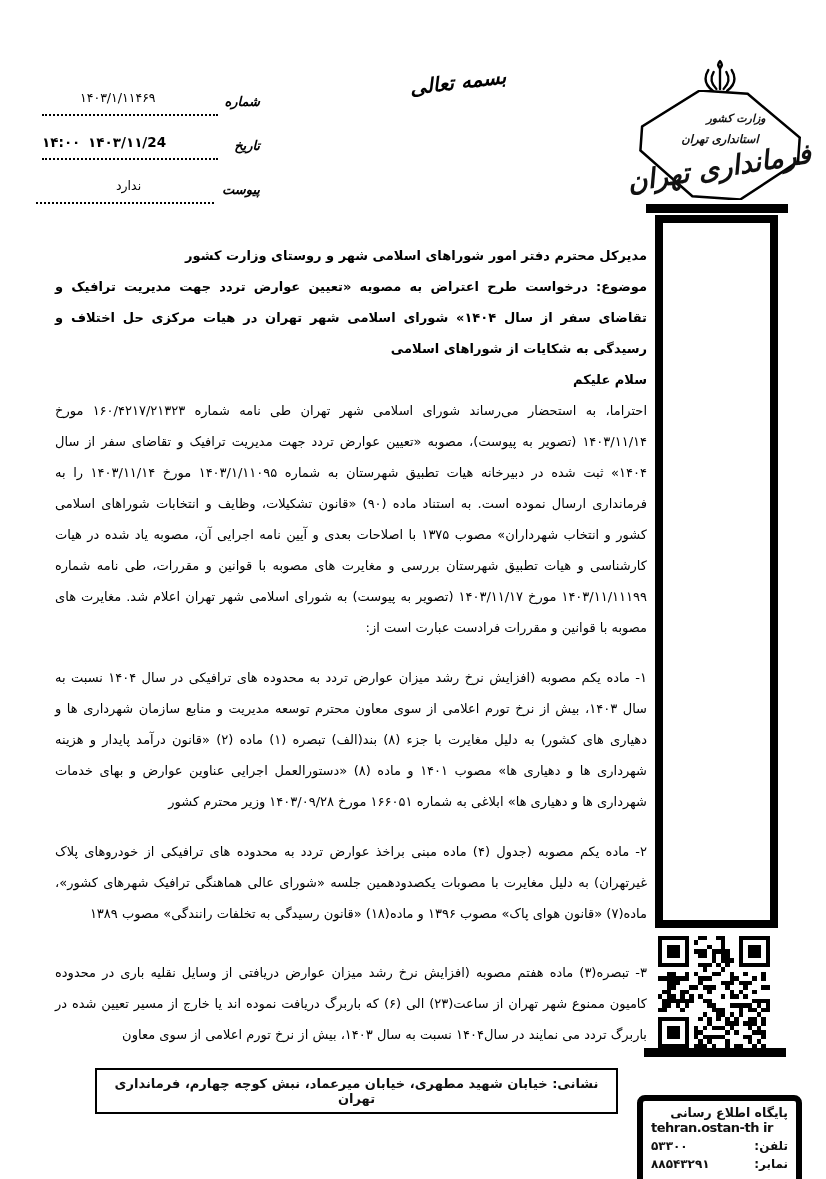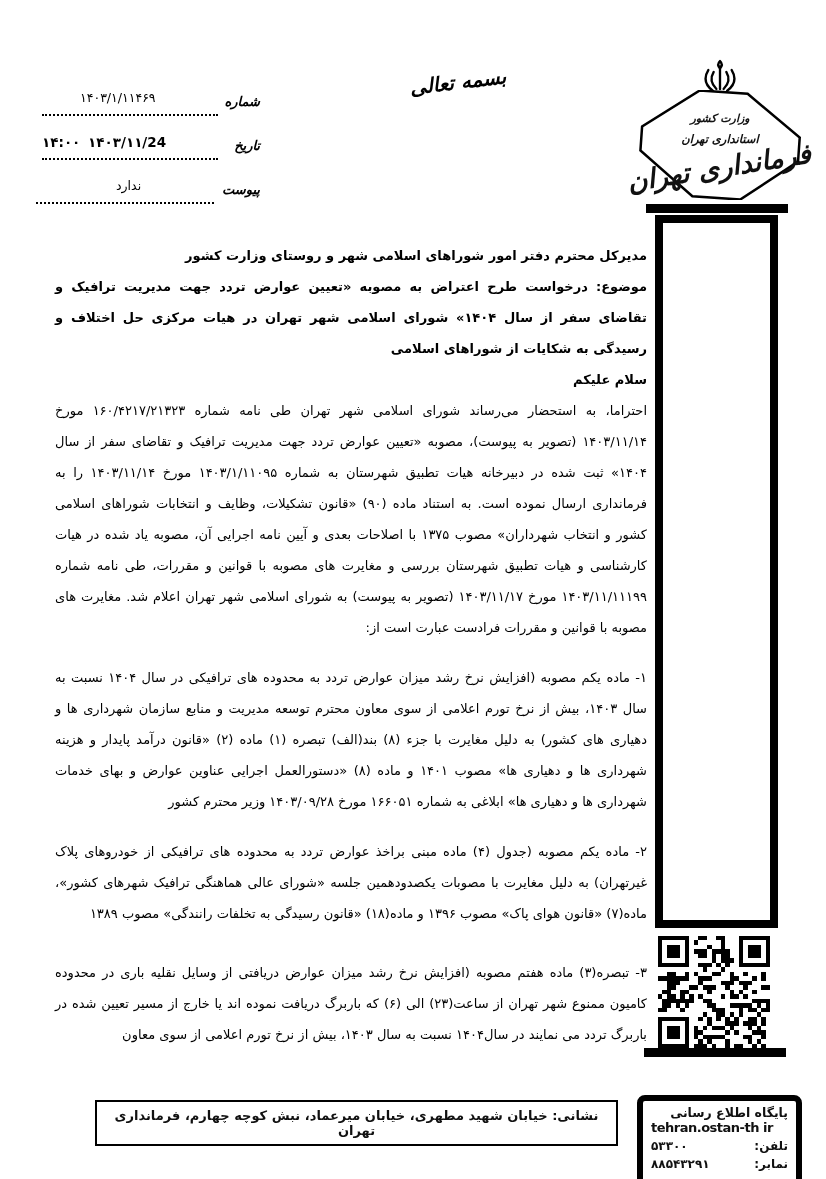--- a/index.html
+++ b/index.html
@@ -22,21 +22,21 @@
   .bismillah{
     position:absolute; left:388px; top:70px; width:140px; text-align:center;
     font-size:20px; font-weight:bold; font-style:italic;
     transform:rotate(-7deg); color:#000;
   }
   
   .letterhead{position:absolute; left:638px; top:56px; width:164px; height:150px;}
   .emblem{position:absolute; left:64px; top:2px;}
   .octagon{position:absolute; left:0; top:34px;}
   .lh-ministry{
-    position:absolute; left:0; top:56px; width:164px; text-align:center;
+    position:absolute; left:16px; top:56px; width:164px; text-align:center;
     font-size:11px; font-weight:bold; font-style:italic; direction:rtl;
   }
   .lh-governorate{
     position:absolute; left:0; top:76px; width:164px; text-align:center;
     font-size:11.5px; font-weight:bold; font-style:italic; direction:rtl;
   }
   .lh-county{
     position:absolute; left:-14px; top:96px; width:190px; text-align:center;
     font-size:27px; font-weight:bold; font-style:italic; direction:rtl;
     transform:rotate(-9deg); letter-spacing:-1px; white-space:nowrap;
@@ -62,21 +62,21 @@
   .info-box{
     position:absolute; left:637px; top:1063px; width:165px; height:110px;
     border:6px solid #000; border-radius:8px; box-sizing:border-box;
     direction:rtl; padding:4px 8px; background:#fff;margin-top:32px;
   }
   .info-title{font-size:12.5px; font-weight:bold; white-space:nowrap;}
   .info-web{font-size:13px; font-weight:bold; direction:ltr; text-align:left; letter-spacing:-0.5px;}
   .info-row{display:flex; justify-content:space-between; font-size:12px; font-weight:bold; margin-top:4px;}
   
   .address-box{
-    position:absolute; left:95px; top:1100px; width:523px; height:46px;
+    position:absolute; left:95px; top:1068px; width:523px; height:46px;
     border:2px solid #000; box-sizing:border-box; direction:rtl;
     display:flex; align-items:center; justify-content:center;
     font-size:13px; font-weight:bold; text-align:center;
   }
 </style>
 </head>
 <body>
 
 <div class="page">
 

